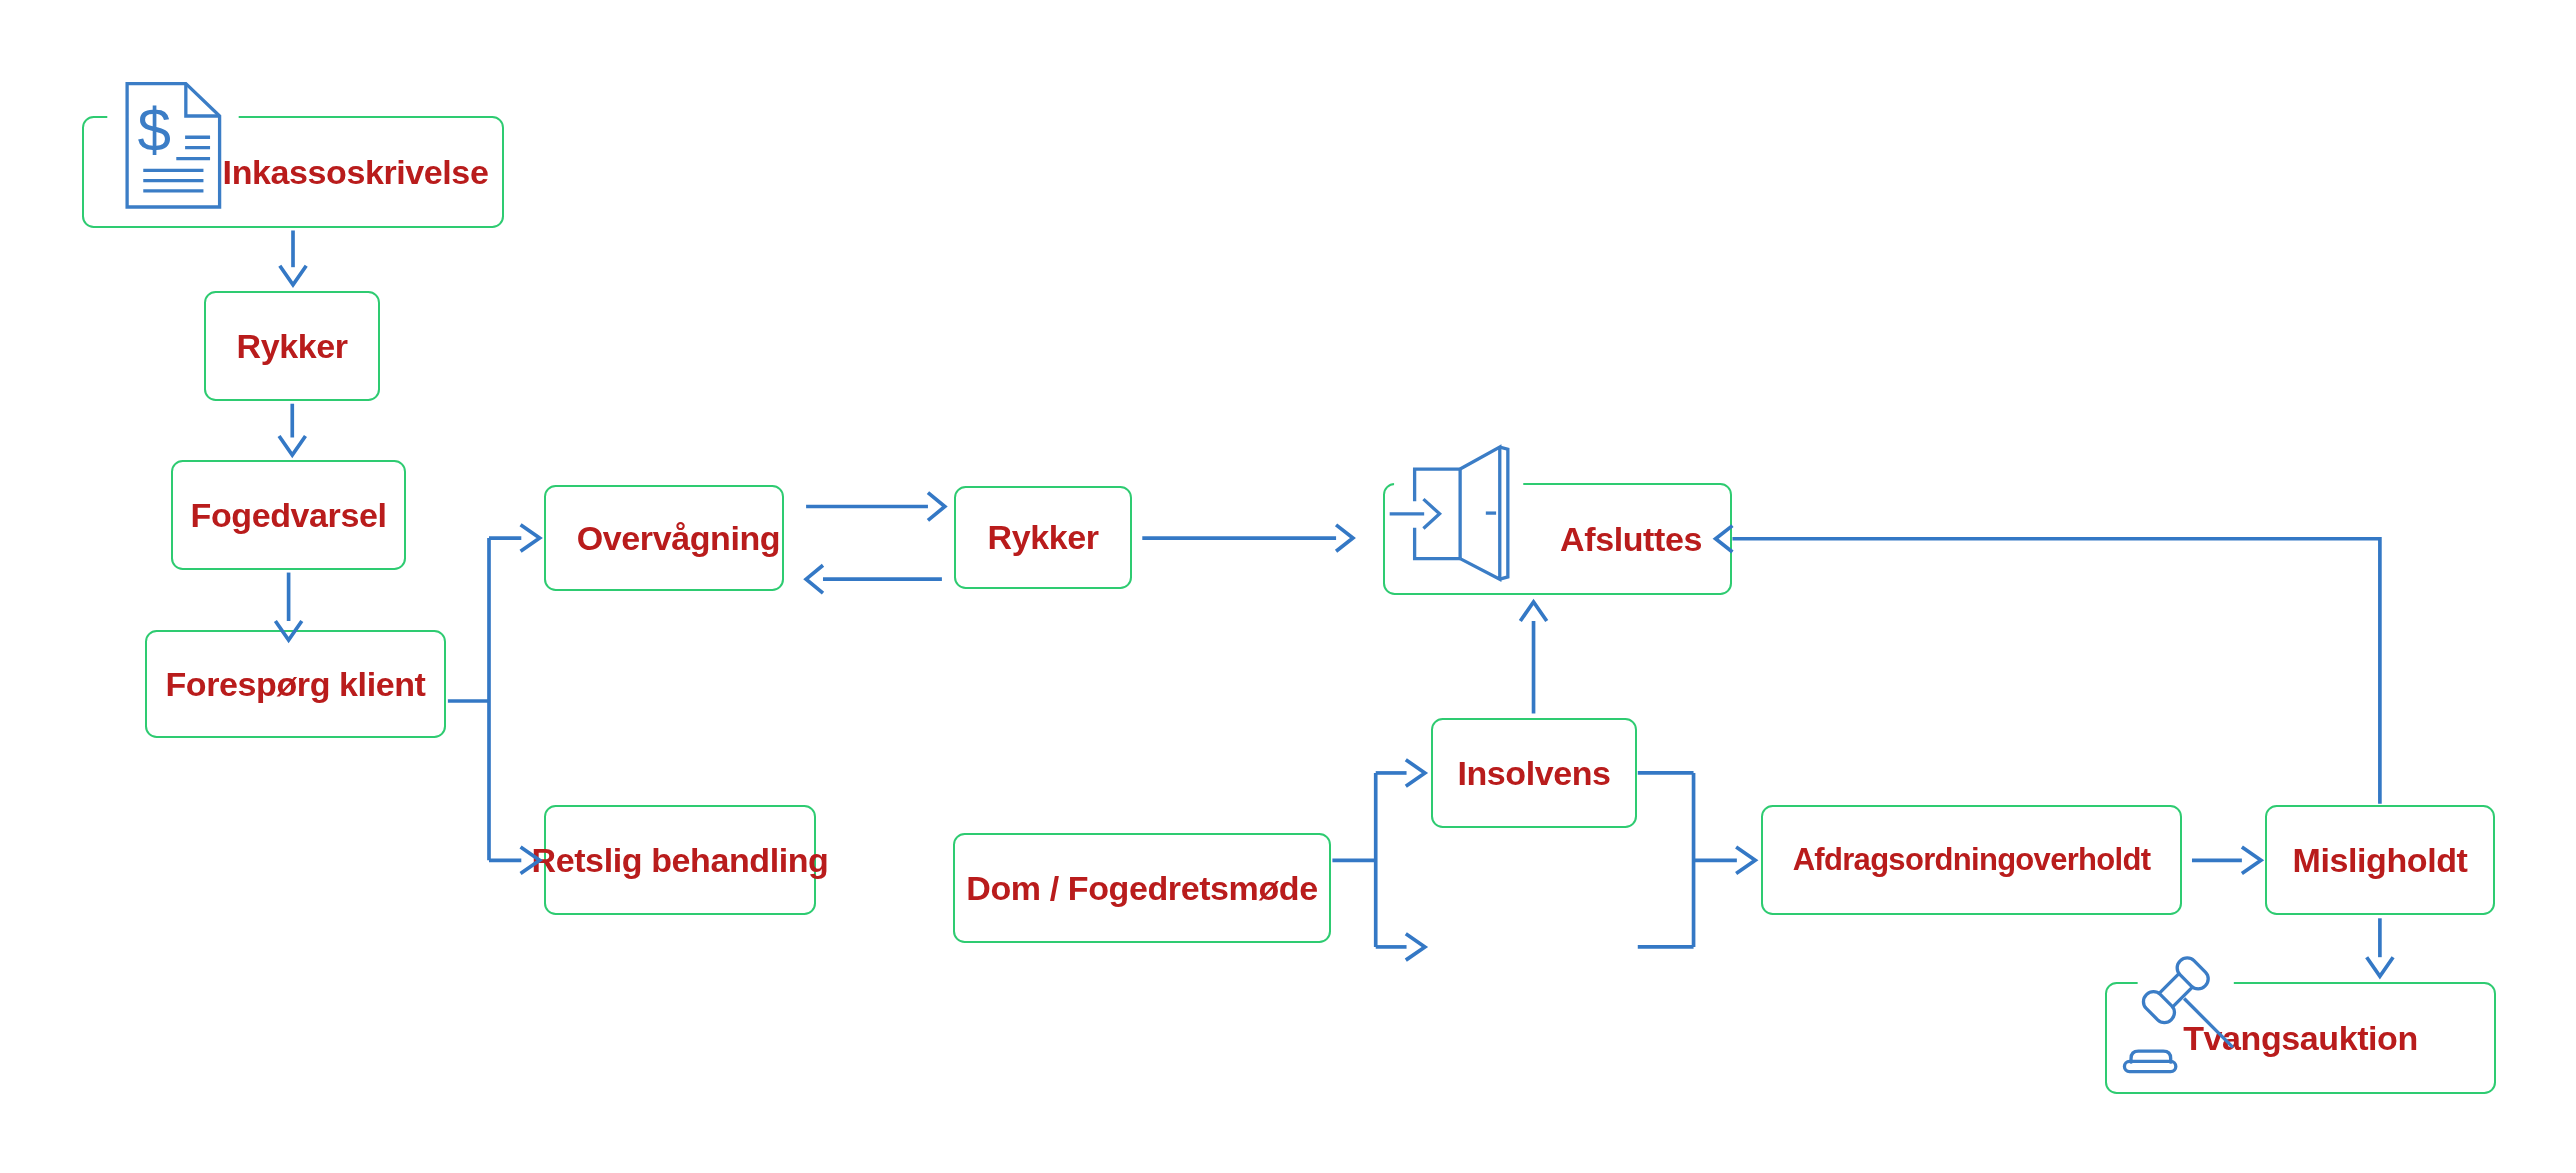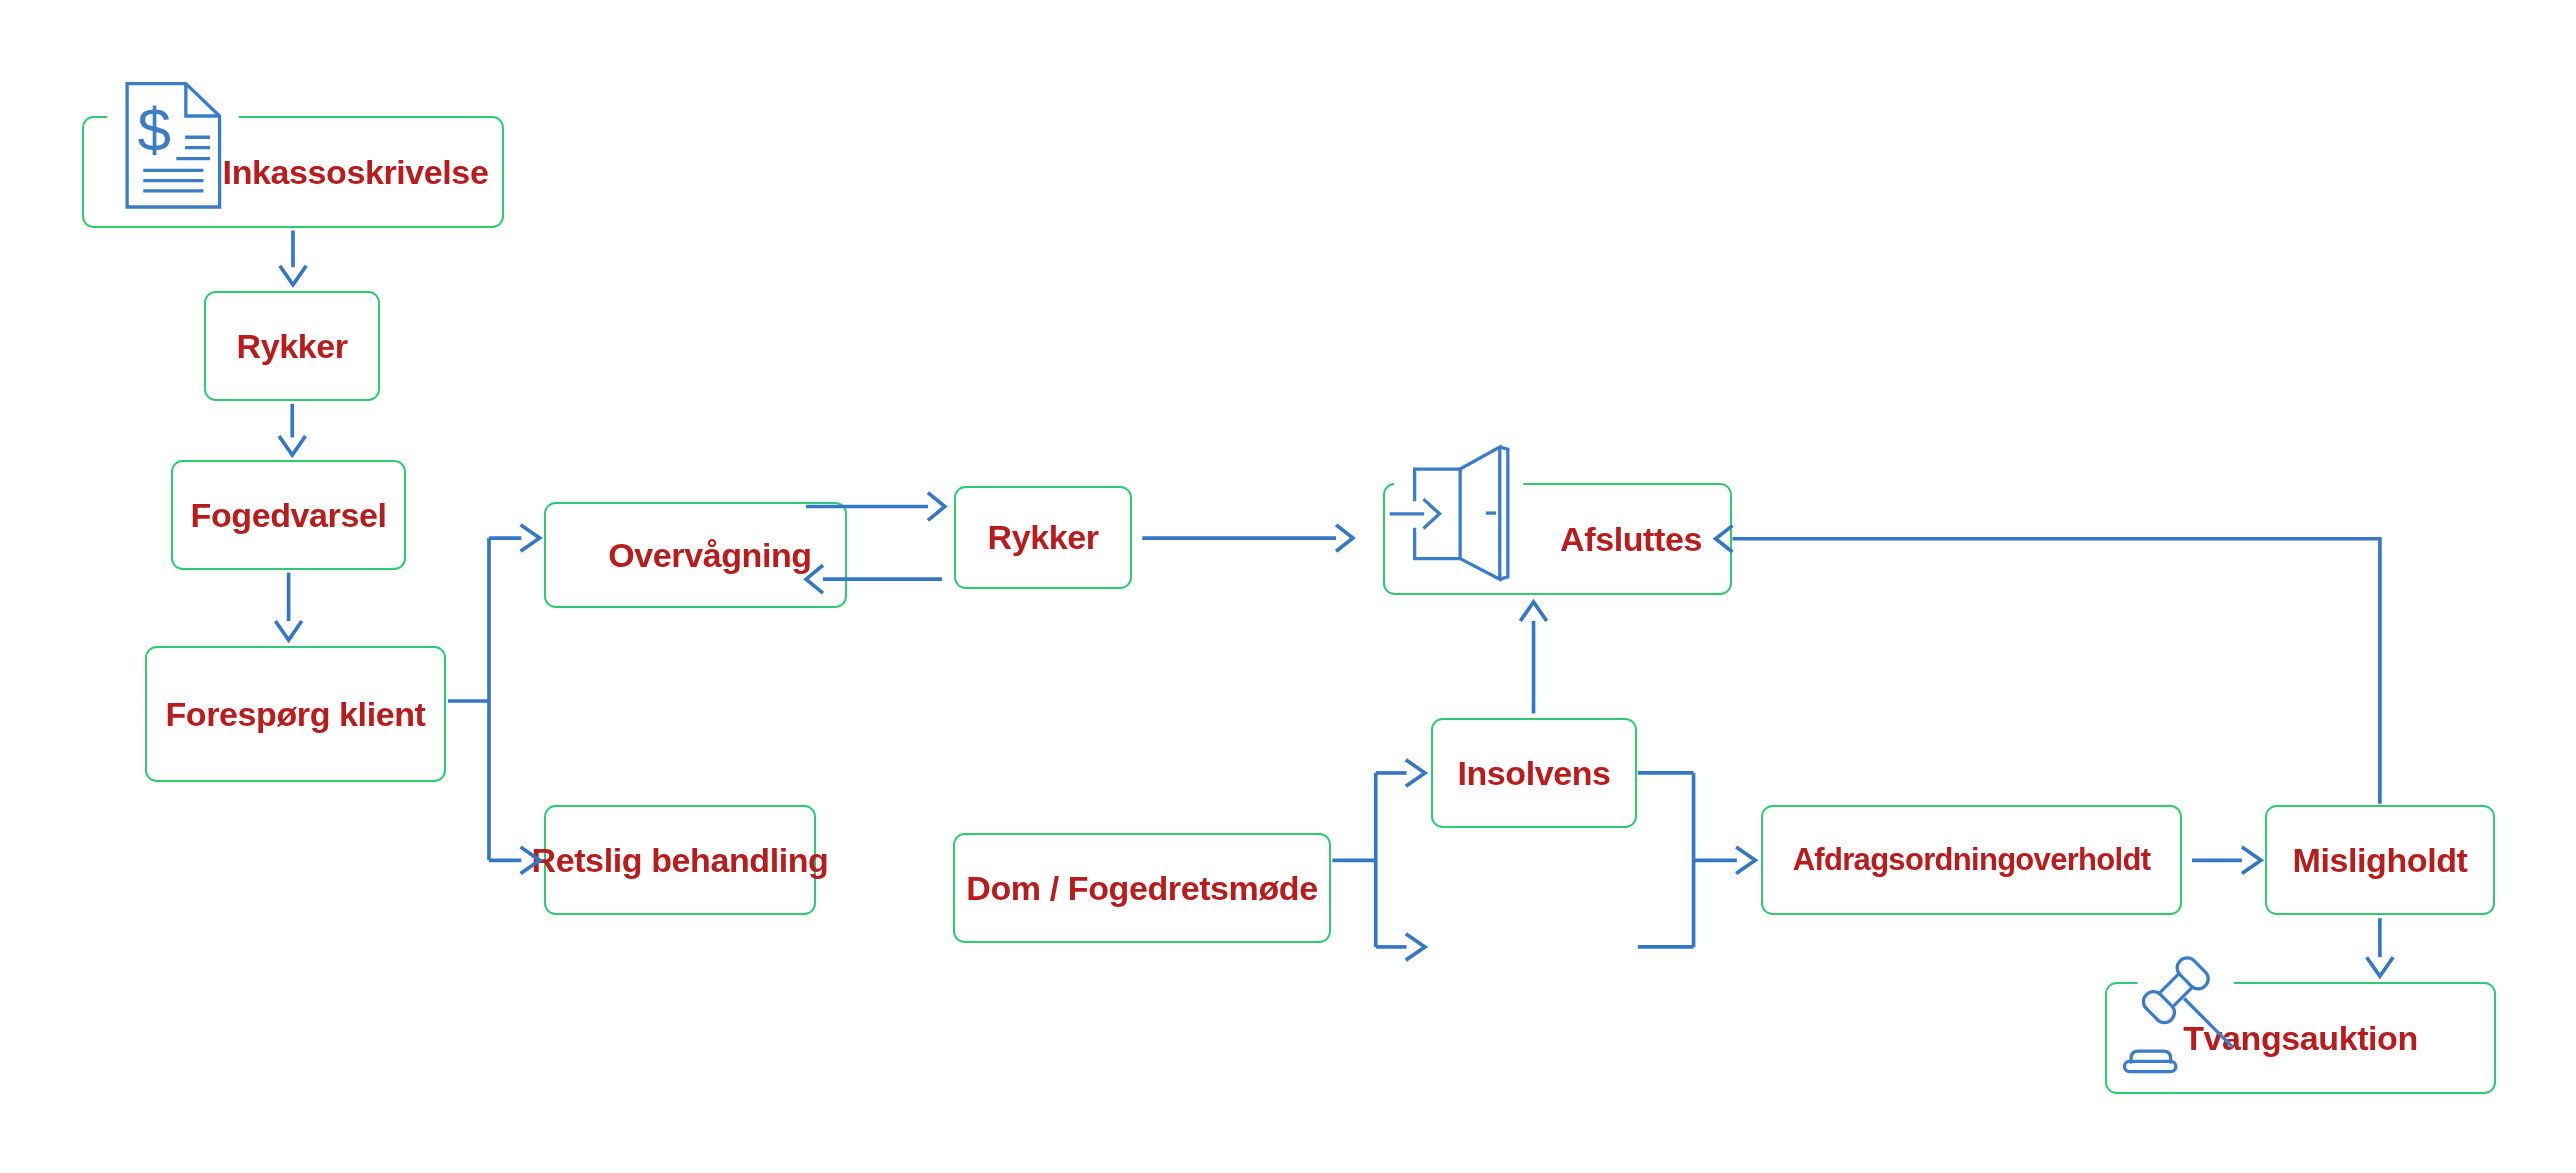--- a/index.html
+++ b/index.html
@@ -29,25 +29,25 @@
   </div>
 
   <div class="node" style="left:204px;top:291px;width:176px;height:110px;">
     <span class="label">Rykker</span>
   </div>
 
   <div class="node" style="left:171px;top:460px;width:235px;height:110px;">
     <span class="label">Fogedvarsel</span>
   </div>
 
-  <div class="node" style="left:145px;top:646px;width:301px;height:136px;">
+  <div class="node" style="left:145px;top:630px;width:301px;height:108px;">
     <span class="label">Forespørg klient</span>
   </div>
 
-  <div class="node" style="left:544px;top:502px;width:303px;height:106px;padding-left:29px;">
+  <div class="node" style="left:544px;top:485px;width:240px;height:106px;padding-left:29px;">
     <span class="label">Overvågning</span>
   </div>
 
   <div class="node" style="left:954px;top:486px;width:178px;height:103px;">
     <span class="label">Rykker</span>
   </div>
 
   <div class="node" style="left:1359px;top:483px;width:349px;height:112px;padding-left:147px;margin-left:24px;">
     <span class="label">Afsluttes</span>
   </div>

